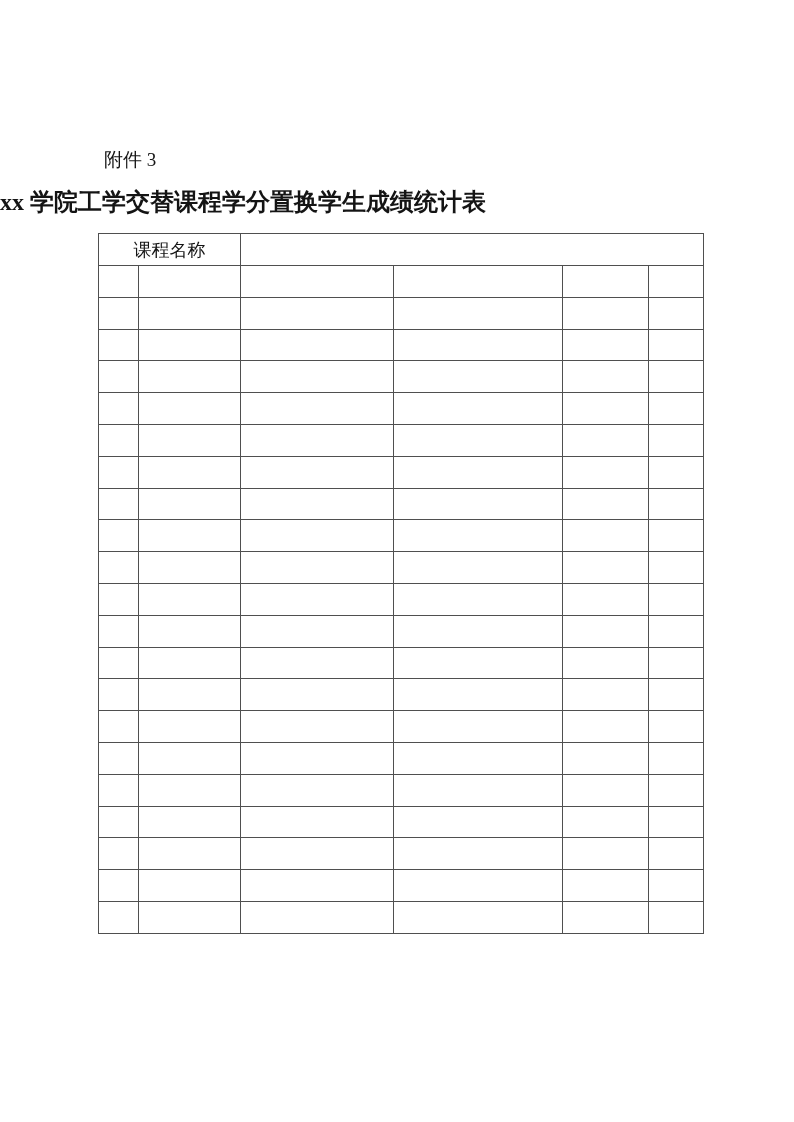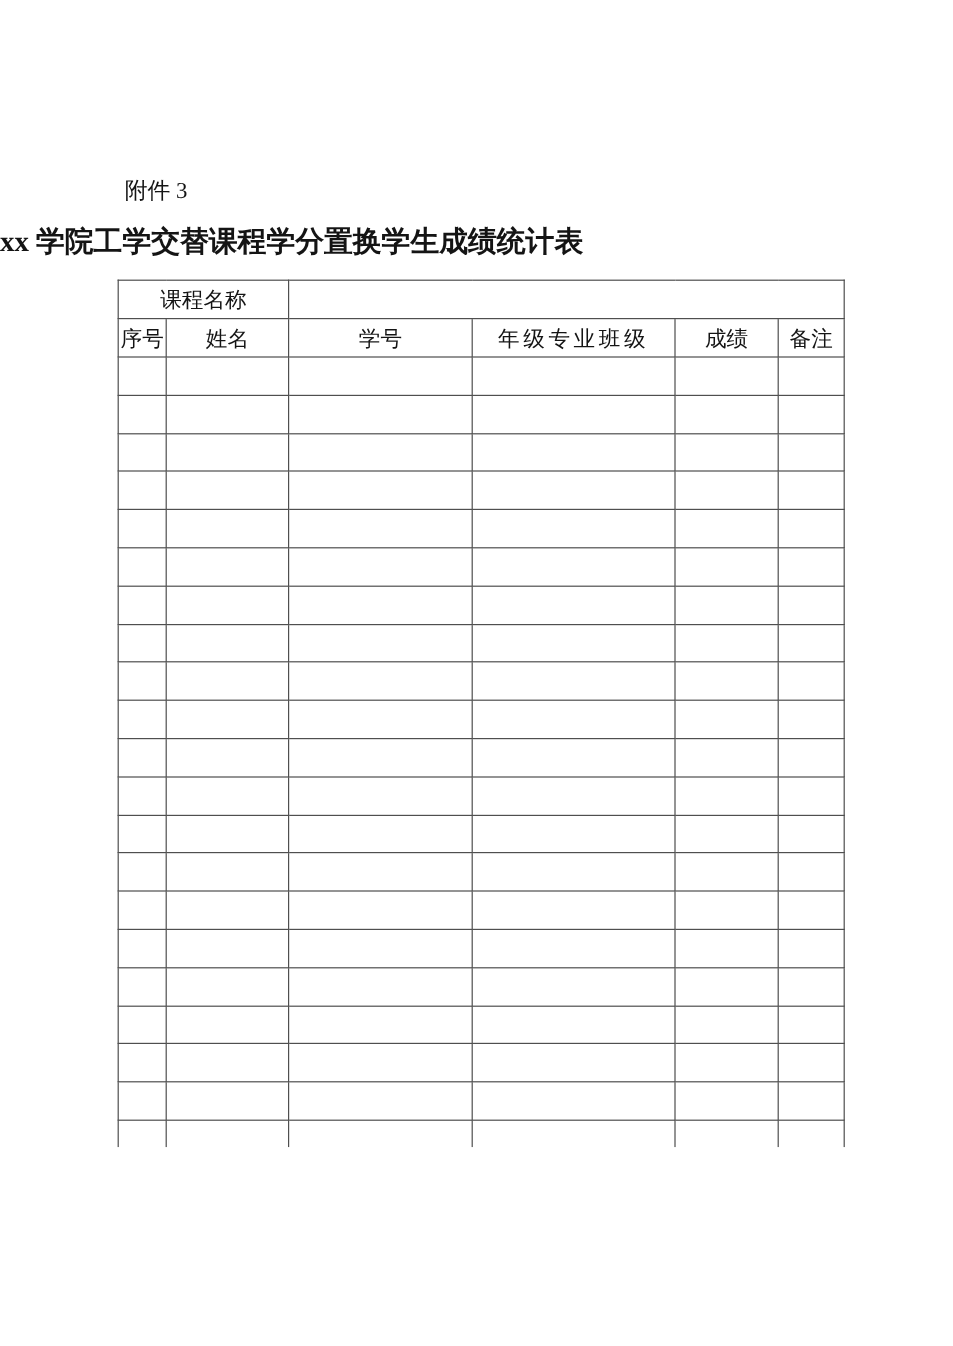--- a/index.html
+++ b/index.html
@@ -83,28 +83,20 @@
       <col class="c-student-id">
       <col class="c-class">
       <col class="c-score">
       <col class="c-remarks">
     </colgroup>
     <thead>
       <tr class="header-row">
         <td colspan="2">课程名称</td>
         <td colspan="4"></td>
       </tr>
-      <tr class="header-row">
-        <th>序号</th>
-        <th>姓名</th>
-        <th>学号</th>
-        <th class="col-class-header">年级专业班级</th>
-        <th>成绩</th>
-        <th>备注</th>
-      </tr>
     </thead>
     <tbody>
         <tr class="data-row">
           <td></td>
           <td></td>
           <td></td>
           <td></td>
           <td></td>
           <td></td>
         </tr>

